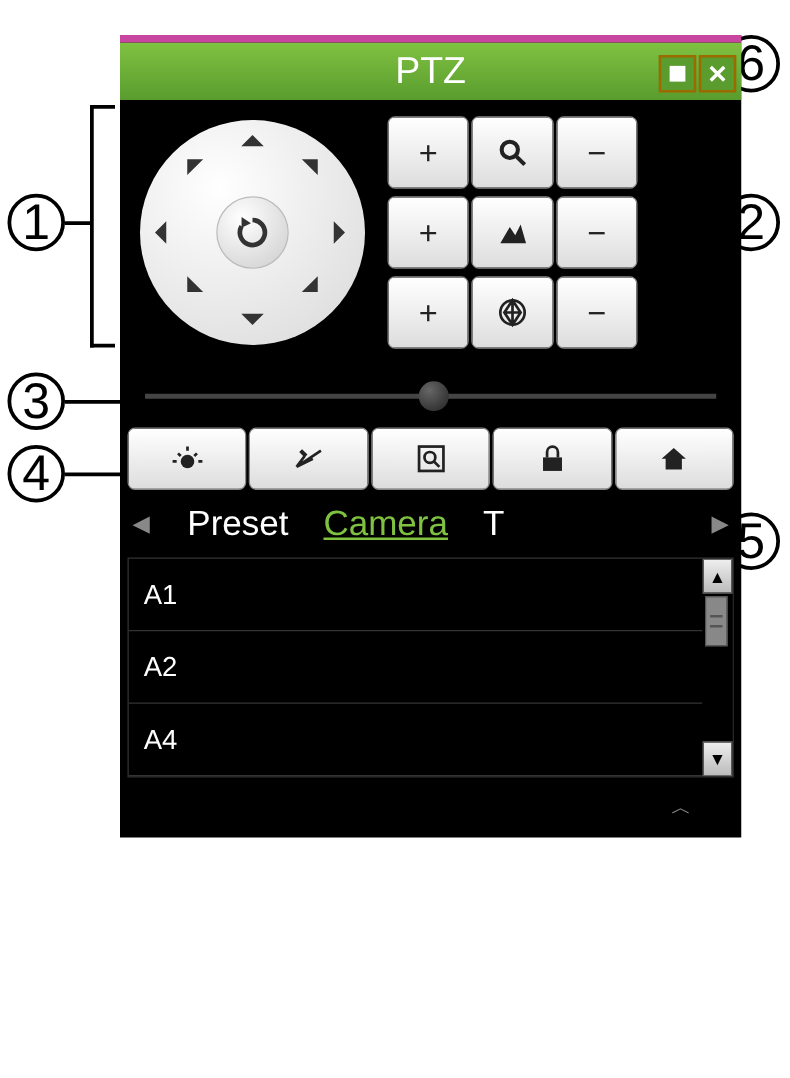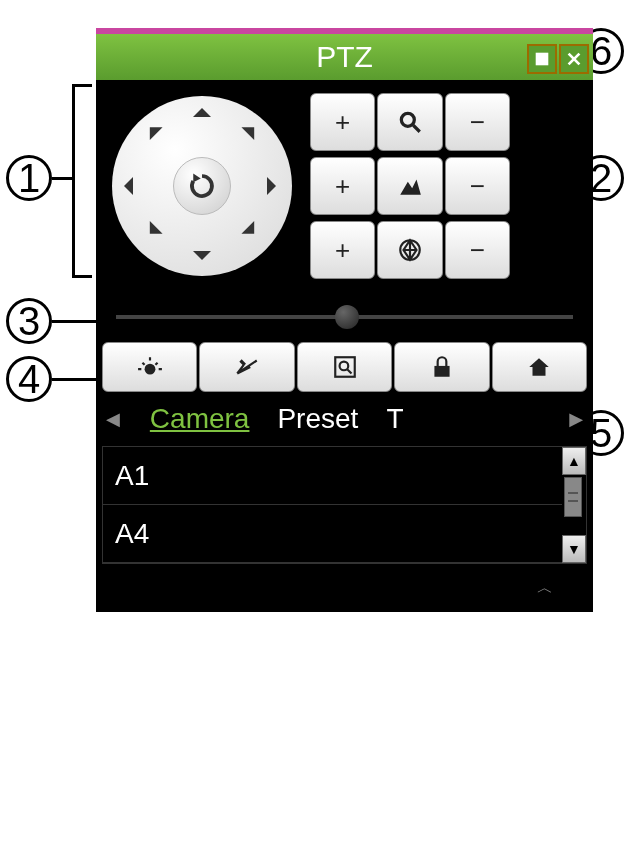--- a/index.html
+++ b/index.html
@@ -191,21 +191,21 @@
       border: 1px solid #333;
       margin: 0 6px;
     }
     .list {
       flex: 1;
     }
     .list-item {
       height: 58px;
       border-bottom: 1px solid #333;
       color: #fff;
-      font-size: 28px;
+      font-size: 22px;
       display: flex;
       align-items: center;
       padding-left: 12px;
       cursor: pointer;
     }
     .scrollbar {
       width: 24px;
       background: #000;
       display: flex;
       flex-direction: column;
@@ -402,29 +402,30 @@
     </div>
     <div class="tool-btn">
       <svg viewBox="0 0 24 24">
           <path d="M3 12 L12 4 L21 12 L18 12 L18 20 L6 20 L6 12 Z" fill="#222"></path>
         </svg>
     </div>
   </div>
 
   <div class="tabs">
     <span class="tab-scroll">◀</span>
+    <span class="tab">Preset</span>
     <span class="tab active">Camera</span>
-    <span class="tab">Preset</span>
     <span class="tab cut" style="flex:0 0 24px;">T</span>
     <span class="tab-scroll" style="margin-left:auto;">▶</span>
   </div>
 
   <div class="list-wrap">
     <div class="list">
       <div class="list-item">A1</div>
+      <div class="list-item">A2</div>
       <div class="list-item">A4</div>
     </div>
     <div class="scrollbar">
       <div class="scroll-btn">▲</div>
       <div class="scroll-track">
         <div class="scroll-thumb"></div>
       </div>
       <div class="scroll-btn">▼</div>
     </div>
   </div>

